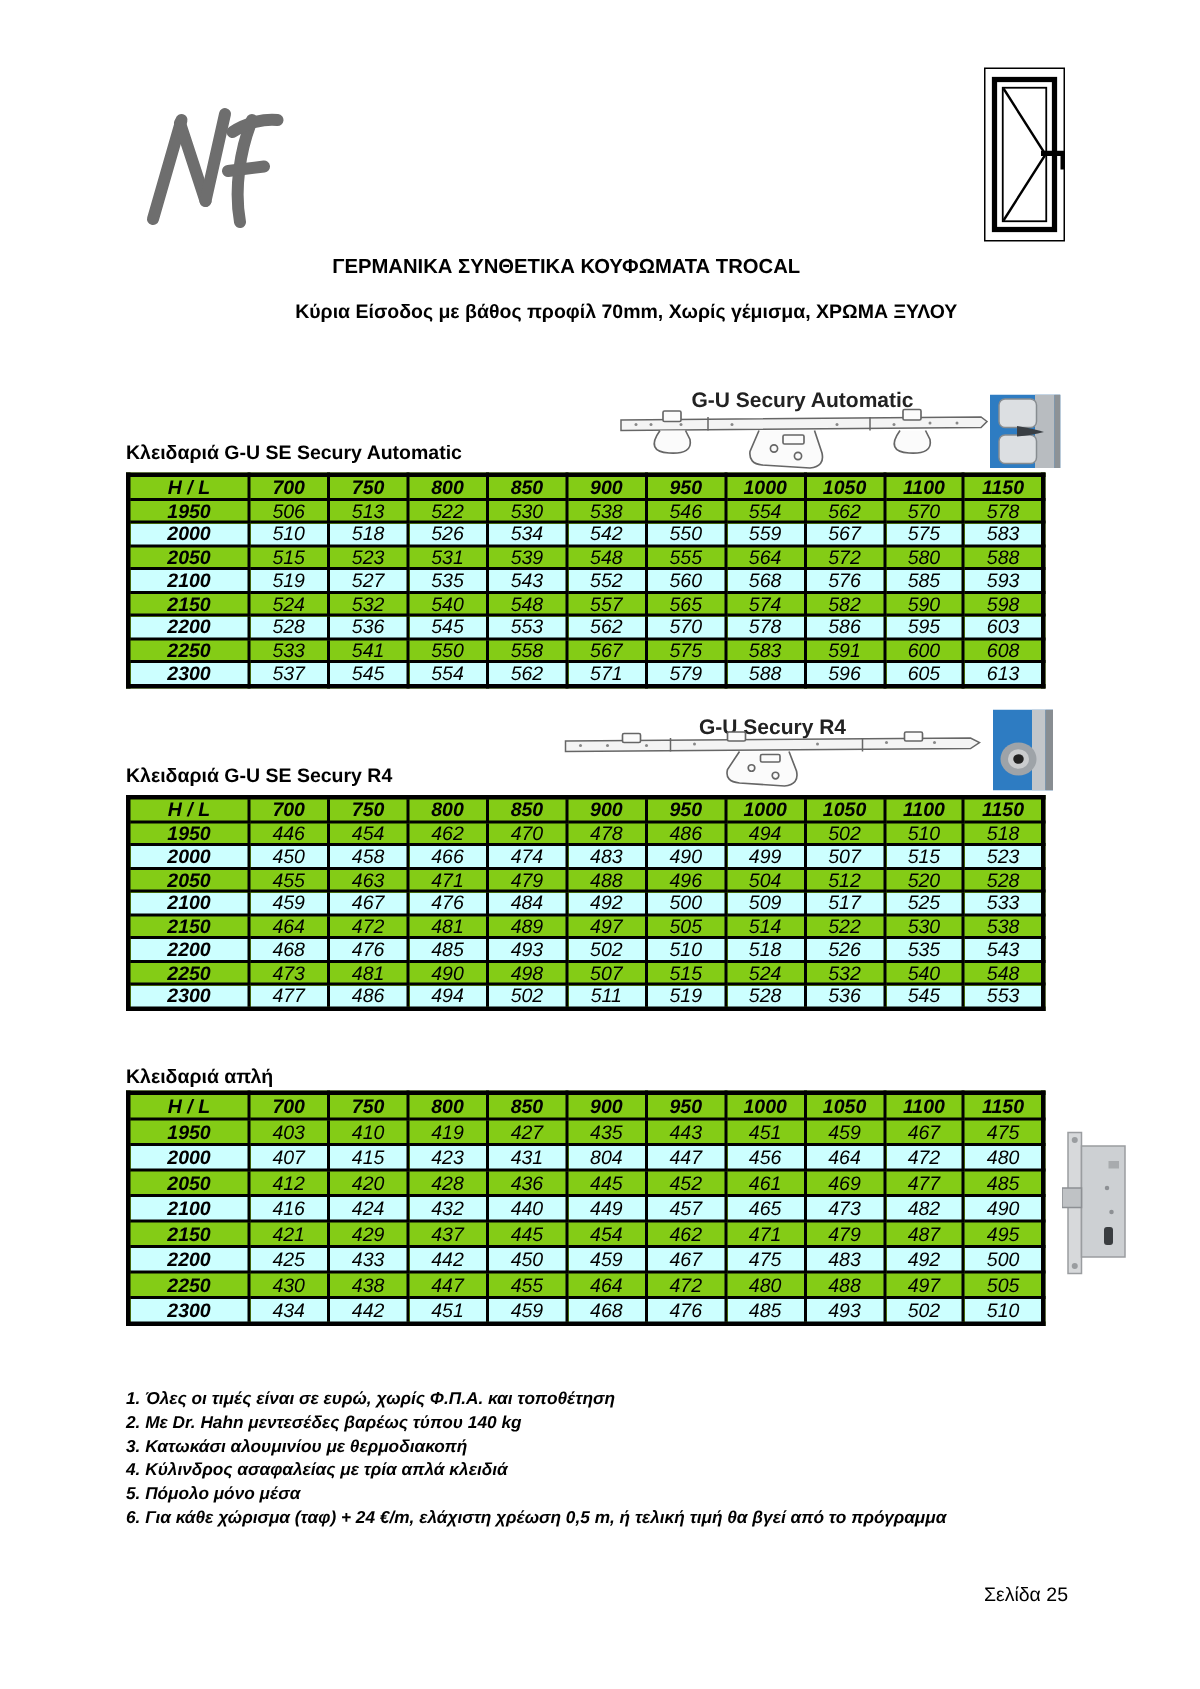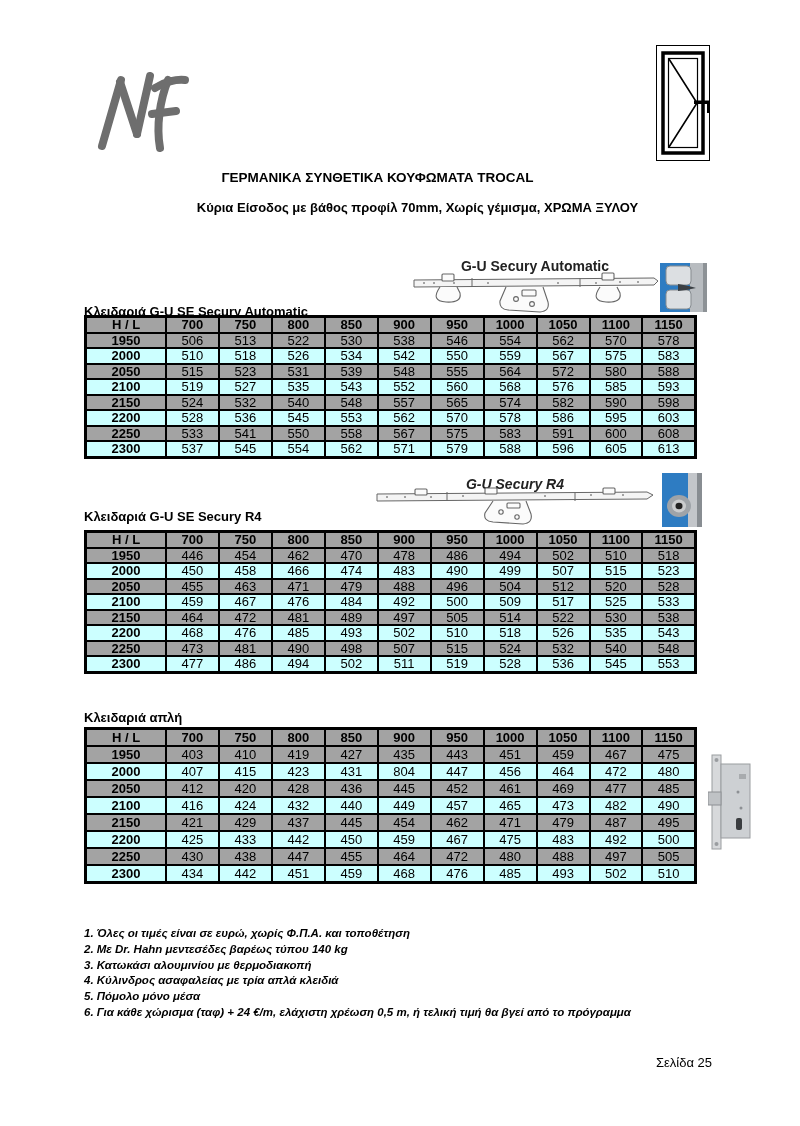--- a/index.html
+++ b/index.html
@@ -19,35 +19,35 @@
   
   #title    { top:170px; left:0; width:755px; text-align:center; font-size:13.5px; font-weight:bold; }
   #subtitle { top:200px; left:0; width:755px; text-align:center; font-size:13px;  font-weight:bold;padding-left:40px; }
 
   
   .lock-figure { overflow:visible; }
   #lock-fig-1 { left:410px; top:258px; width:300px; height:60px; }
   #lock-fig-2 { left:375px; top:470px; width:330px; height:62px; }
   .lock-label { position:absolute; top:0; left:0; width:250px; text-align:center;
                 font-size:14px; font-weight:bold; color:#222; }
-  #lock-fig-2 .lock-label { width:280px; top:6px;font-style:italic; }
+  #lock-fig-2 .lock-label { width:280px; top:6px; }
   .rail-svg  { position:absolute; left:0; top:10px; }
   #lock-fig-2 .rail-svg { top:16px; }
   .photo-svg { position:absolute; }
   #photo-1 { left:250px; top:5px; }
   #photo-2 { left:287px; top:3px; }
   #mortise-photo { left:708px; top:752px; width:58px; height:100px; }
 
   
   .table-caption { left:84px; font-size:13px; font-weight:bold; }
-  #caption-1 { top:304px; }
+  #caption-1 { top:294px; }
   #caption-2 { top:509px; }
   #caption-3 { top:710px; }
   .price-table { position:absolute; left:84px; border-collapse:collapse; table-layout:fixed;
-                 width:613px; border:3px solid #000; background:#a3a3a3; }
+                 width:613px; border:3px solid #000; background:#84cc16;font-style:italic; }
   #table-1 { top:315px; }
   #table-2 { top:530px; }
   #table-3 { top:727px; }
   .price-table th, .price-table td {
     border:2px solid #000; text-align:center; padding:0; height:13.5px;
     font-size:13px; line-height:1; overflow:hidden; white-space:nowrap;
   }
   #table-3 th, #table-3 td { height:15px; }
   .price-table th { font-weight:bold; }
   .price-table td { font-weight:normal; }

